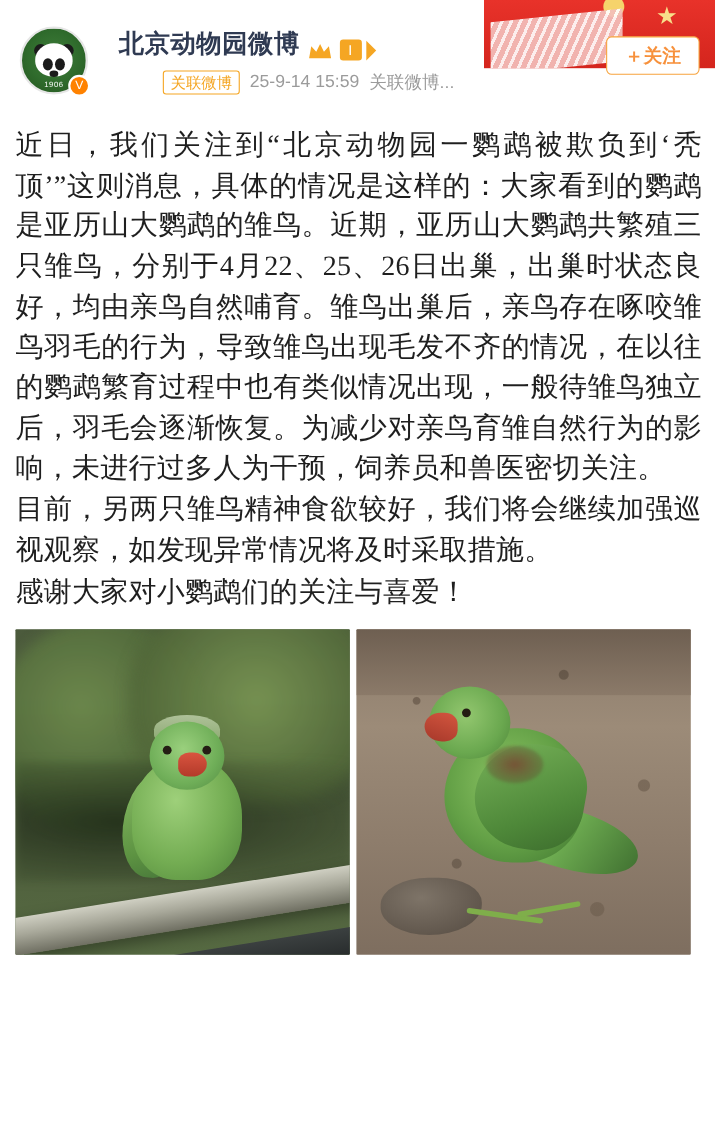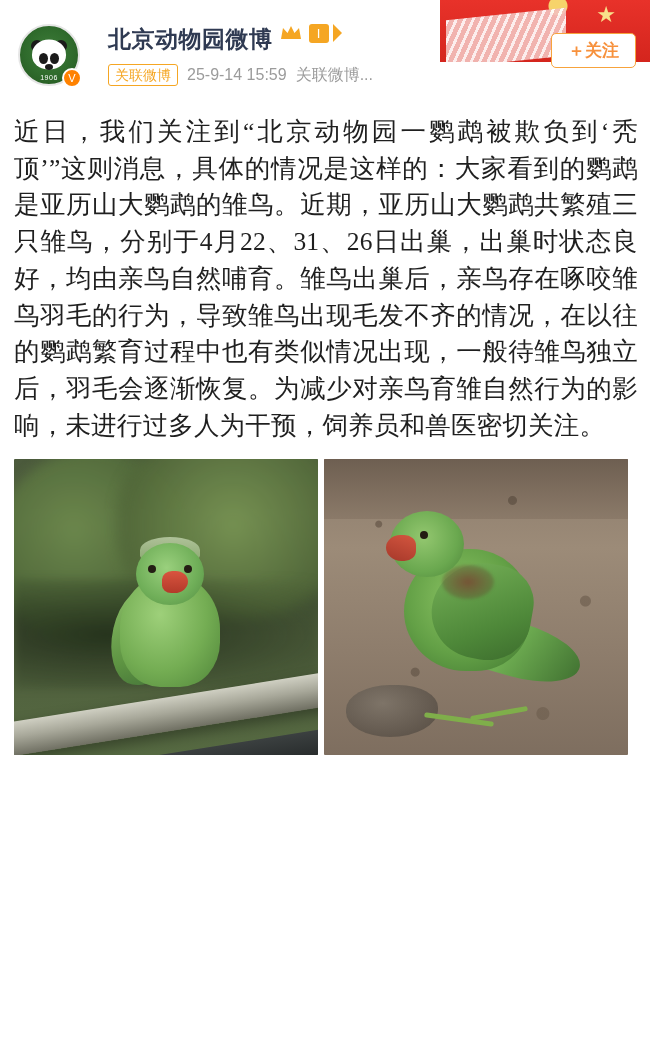--- a/index.html
+++ b/index.html
@@ -101,21 +101,21 @@
     line-height: 16px;
     text-align: center;
   }
 
   .head-main {
     margin-left: 94px;
     padding-top: 14px;
   }
   .name-row {
     display: flex;
-    align-items: flex-start;
+    align-items: flex-end;
     gap: 7px;
   }
   .account-name {
     font-size: 23px;
     font-weight: bold;
     color: #2f3a52;
     letter-spacing: 0.5px;
   }
   .crown-icon {
     width: 22px; height: 17px;
@@ -144,20 +144,21 @@
     margin-left: -3px;
   }
 
   .meta-row {
     display: flex;
     align-items: center;
     gap: 9px;
     margin-top: 9px;
     font-size: 15px;
     color: #939393;
+    margin-left: 40px;
   }
   .relation-tag {
     border: 1px solid #f5a623;
     color: #f5a623;
     font-size: 14px;
     border-radius: 3px;
     padding: 1px 6px;
     line-height: 18px;
   }
   .meta-time { color: #9b9b9b; font-size: 16px; }
@@ -478,21 +479,23 @@
   <div class="header-right">
     <div class="banner-deco">
       <div class="stripes"></div>
       <div class="star">★</div>
     </div>
     <div class="follow-btn">＋关注</div>
   </div>
 </div>
 
 <div class="post-body">
-  <p>近日，我们关注到“北京动物园一鹦鹉被欺负到‘秃顶’”这则消息，具体的情况是这样的：大家看到的鹦鹉是亚历山大鹦鹉的雏鸟。近期，亚历山大鹦鹉共繁殖三只雏鸟，分别于4月22、31、26日出巢，出巢时状态良好，均由亲鸟自然哺育。雏鸟出巢后，亲鸟存在啄咬雏鸟羽毛的行为，导致雏鸟出现毛发不齐的情况，在以往的鹦鹉繁育过程中也有类似情况出现，一般待雏鸟独立后，羽毛会逐渐恢复。为减少对亲鸟育雏自然行为的影响，未进行过多人为干预，饲养员和兽医密切关注。</p>
+  <p>近日，我们关注到“北京动物园一鹦鹉被欺负到‘秃顶’”这则消息，具体的情况是这样的：大家看到的鹦鹉是亚历山大鹦鹉的雏鸟。近期，亚历山大鹦鹉共繁殖三只雏鸟，分别于4月22、25、26日出巢，出巢时状态良好，均由亲鸟自然哺育。雏鸟出巢后，亲鸟存在啄咬雏鸟羽毛的行为，导致雏鸟出现毛发不齐的情况，在以往的鹦鹉繁育过程中也有类似情况出现，一般待雏鸟独立后，羽毛会逐渐恢复。为减少对亲鸟育雏自然行为的影响，未进行过多人为干预，饲养员和兽医密切关注。</p>
+  <p>目前，另两只雏鸟精神食欲较好，我们将会继续加强巡视观察，如发现异常情况将及时采取措施。</p>
+  <p>感谢大家对小鹦鹉们的关注与喜爱！</p>
 </div>
 
 <div class="photo-row">
 
   <div class="photo photo-1">
     <div class="p1-bush"></div>
     <div class="p1-bush2"></div>
     <div class="p1-dark"></div>
     <div class="p1-rail"></div>
     <div class="p1-rail2"></div>

